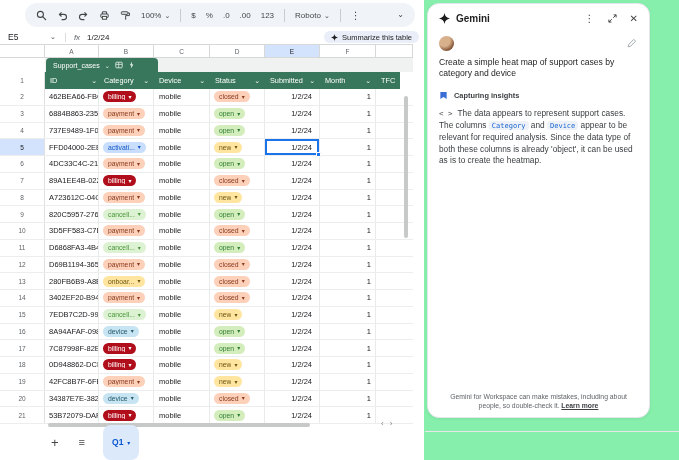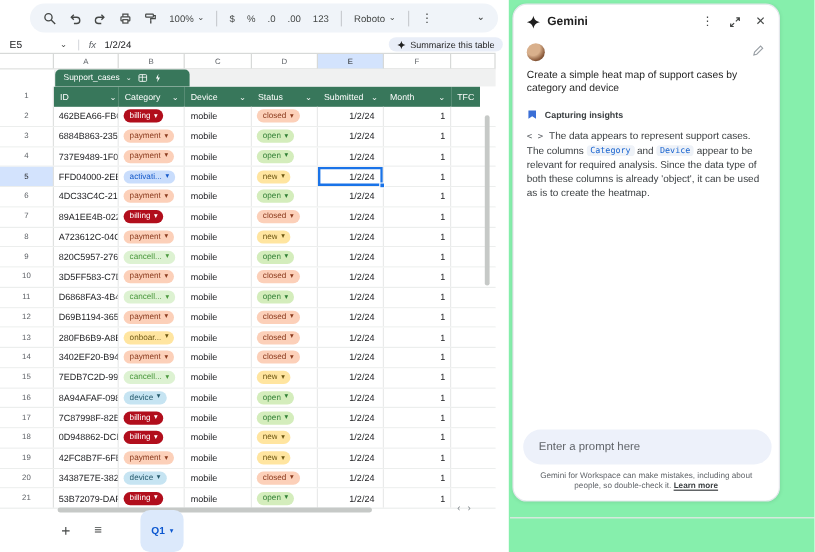--- a/index.html
+++ b/index.html
@@ -75,21 +75,21 @@
   .v-cyan{background:#c6e4f2;color:#25596b;}
 
   #vscroll{position:absolute;left:404px;top:96px;width:4px;height:142px;background:#c6c9c7;border-radius:2px;}
   #hscroll{position:absolute;left:48px;top:423px;width:262px;height:4px;background:#c6c9c7;border-radius:2px;}
   #hsarrows{position:absolute;left:381px;top:419px;font-size:8px;color:#80868b;display:flex;gap:6px;}
 
   
   #bottom-bar{position:absolute;left:0;top:428px;width:424px;height:28px;display:flex;align-items:center;padding-left:51px;}
   .bb-plus{font-size:13px;color:#444746;line-height:1;}
   .bb-menu{font-size:11px;color:#444746;margin-left:20px;line-height:1;}
-  #q1-chip{margin-left:32px;background:#dce9fb;border-radius:8px;height:35px;display:flex;align-items:center;gap:4px;
+  #q1-chip{margin-left:18px;background:#dce9fb;border-radius:8px;height:35px;display:flex;align-items:center;gap:4px;
            padding:0 9px;color:#0b57d0;font-weight:bold;font-size:8.5px;}
   .q1-arrow{font-size:6px;font-weight:normal;}
 
   
   #panel{position:absolute;left:424px;top:0;width:255px;height:460px;background:#86efac;}
   #gcard{position:absolute;left:3px;top:3px;width:223px;height:415px;background:#fff;border:1px solid #e4e7ec;
          border-radius:12px;box-shadow:0 1px 3px rgba(0,0,0,.07);overflow:hidden;}
   #panel-divider{position:absolute;left:1px;right:0;top:431px;height:1px;background:#e8e8e8;}
   .g-head{display:flex;align-items:center;padding:9px 11px 0 11px;}
   .g-title{font-size:10px;font-weight:bold;color:#1f1f1f;margin-left:6px;}
@@ -691,21 +691,20 @@
       <div class="g-prompt">Create a simple heat map of support cases by category and device</div>
       <div class="g-status">
         <svg width="9" height="9" viewBox="0 0 10 10">
             <path d="M1.5 1.2h7v7.6L5 6.6 1.5 8.8z" fill="#3b6fd6"></path>
           </svg>
         <span class="g-status-label">Capturing insights</span>
       </div>
       <div class="g-para">
         <span class="code-icon">&lt; &gt;</span><span>The data appears to represent support cases. The columns </span><span class="codechip">Category</span><span> and </span><span class="codechip">Device</span><span> appear to be relevant for required analysis. Since the data type of both these columns is already 'object', it can be used as is to create the heatmap.</span>
       </div>
-      <input id="g-input" type="text" placeholder="Enter a prompt here" style="">
       <div class="g-disclaimer">
         <span>Gemini for Workspace can make mistakes, including about people, so double-check it. </span><span class="g-learn">Learn more</span>
       </div>
     </div>
     <div id="panel-divider"></div>
   </div>
 
 </div>
 
 </body></html>

